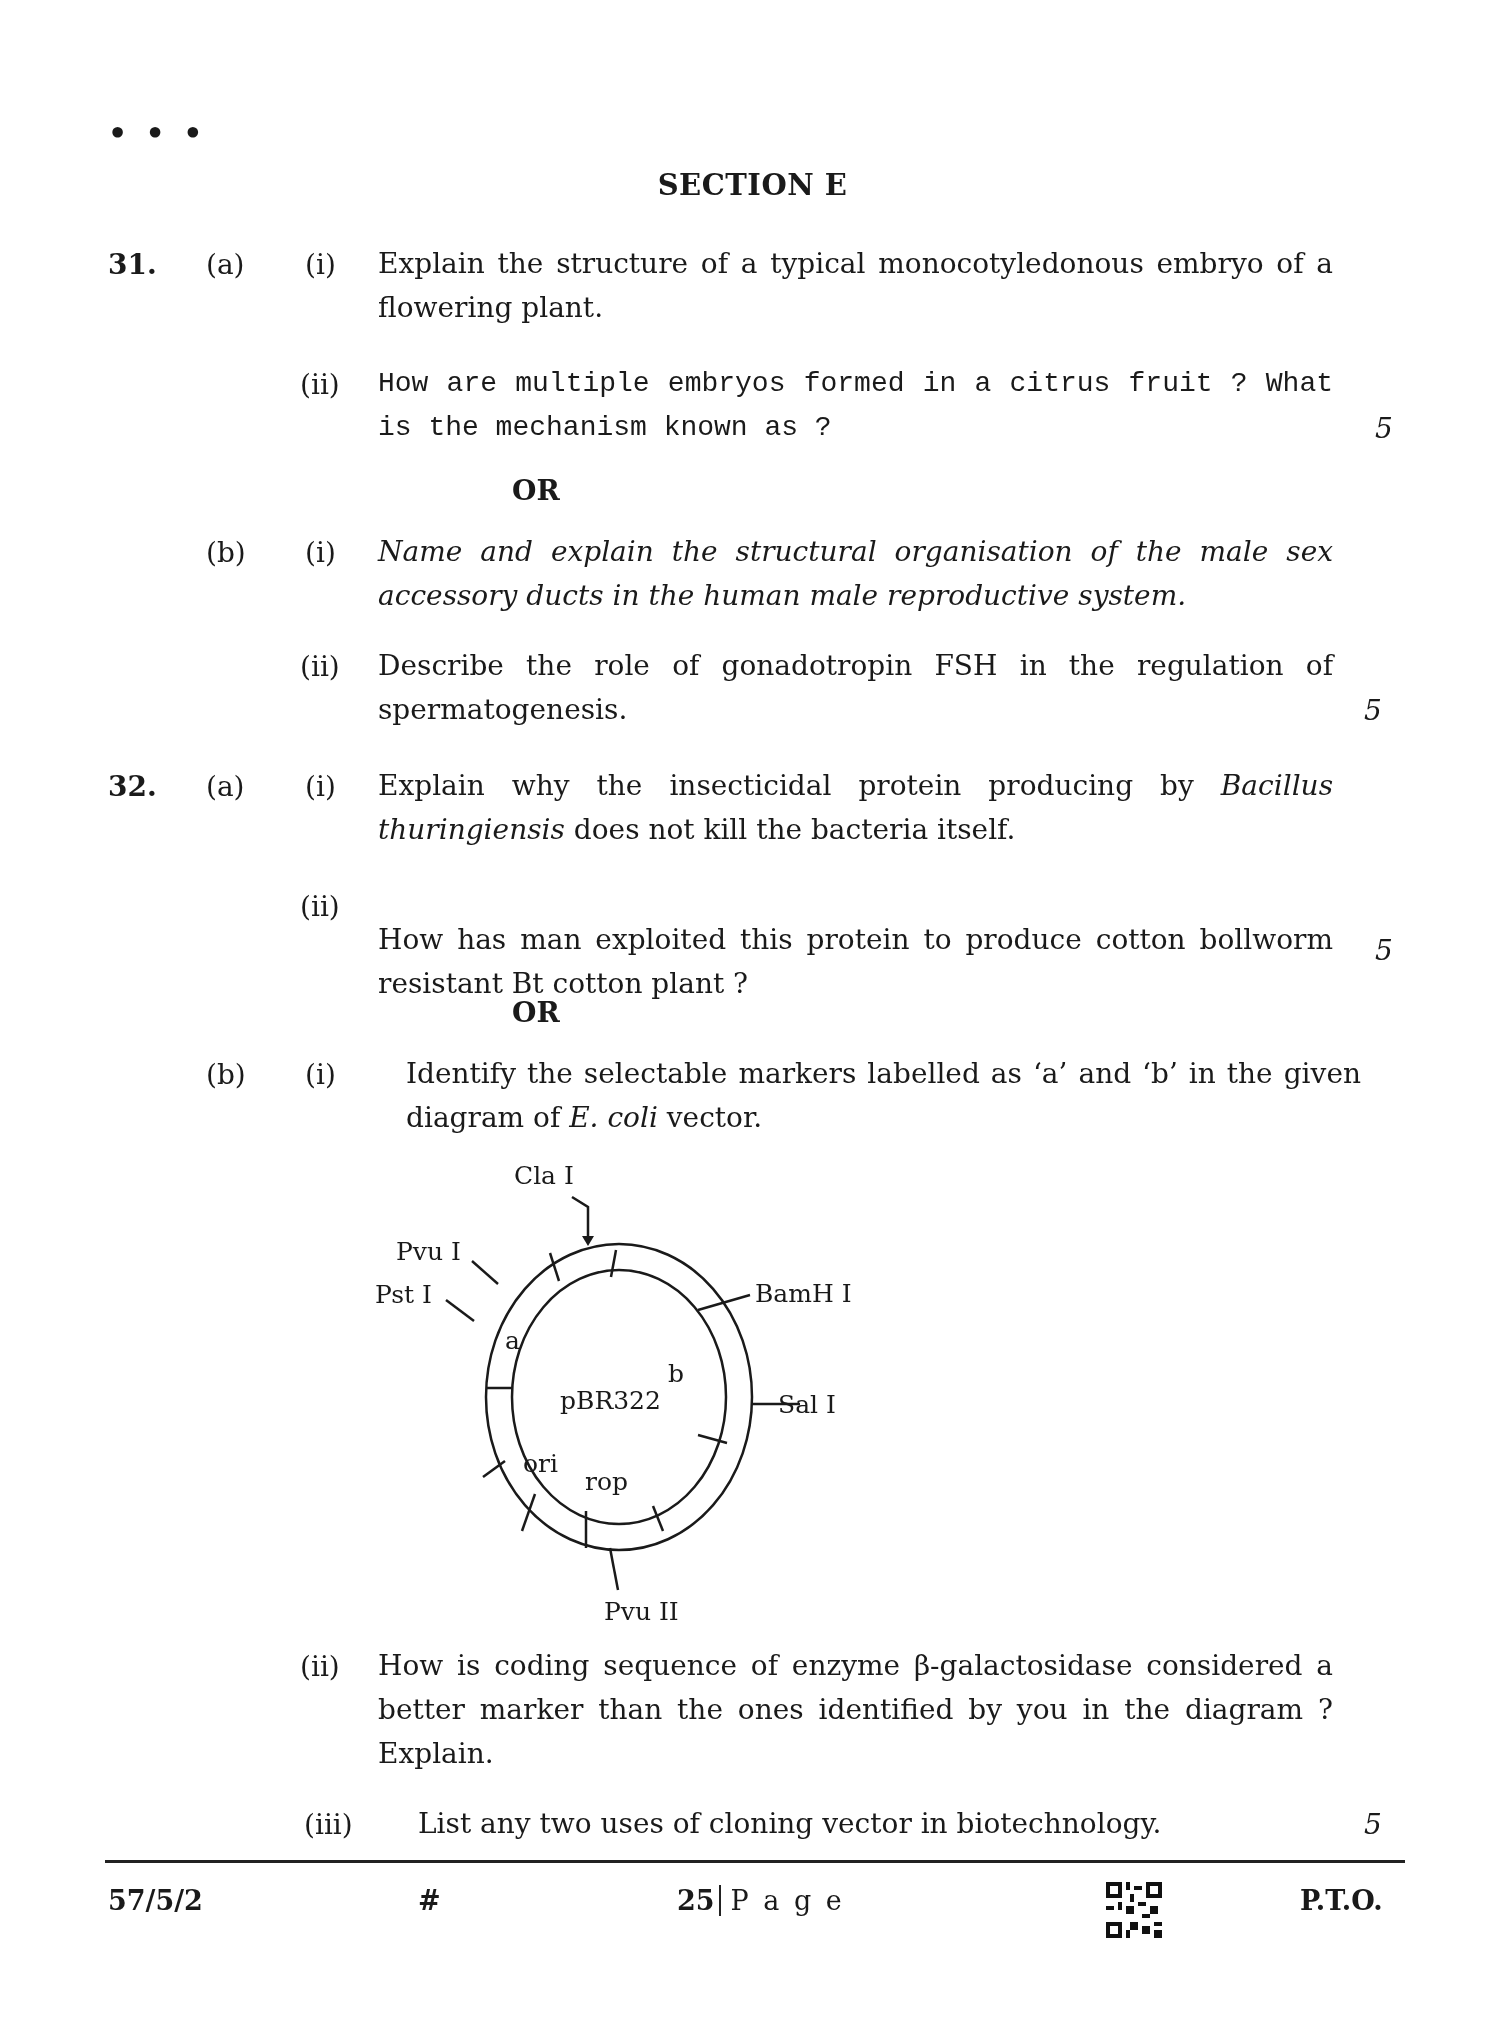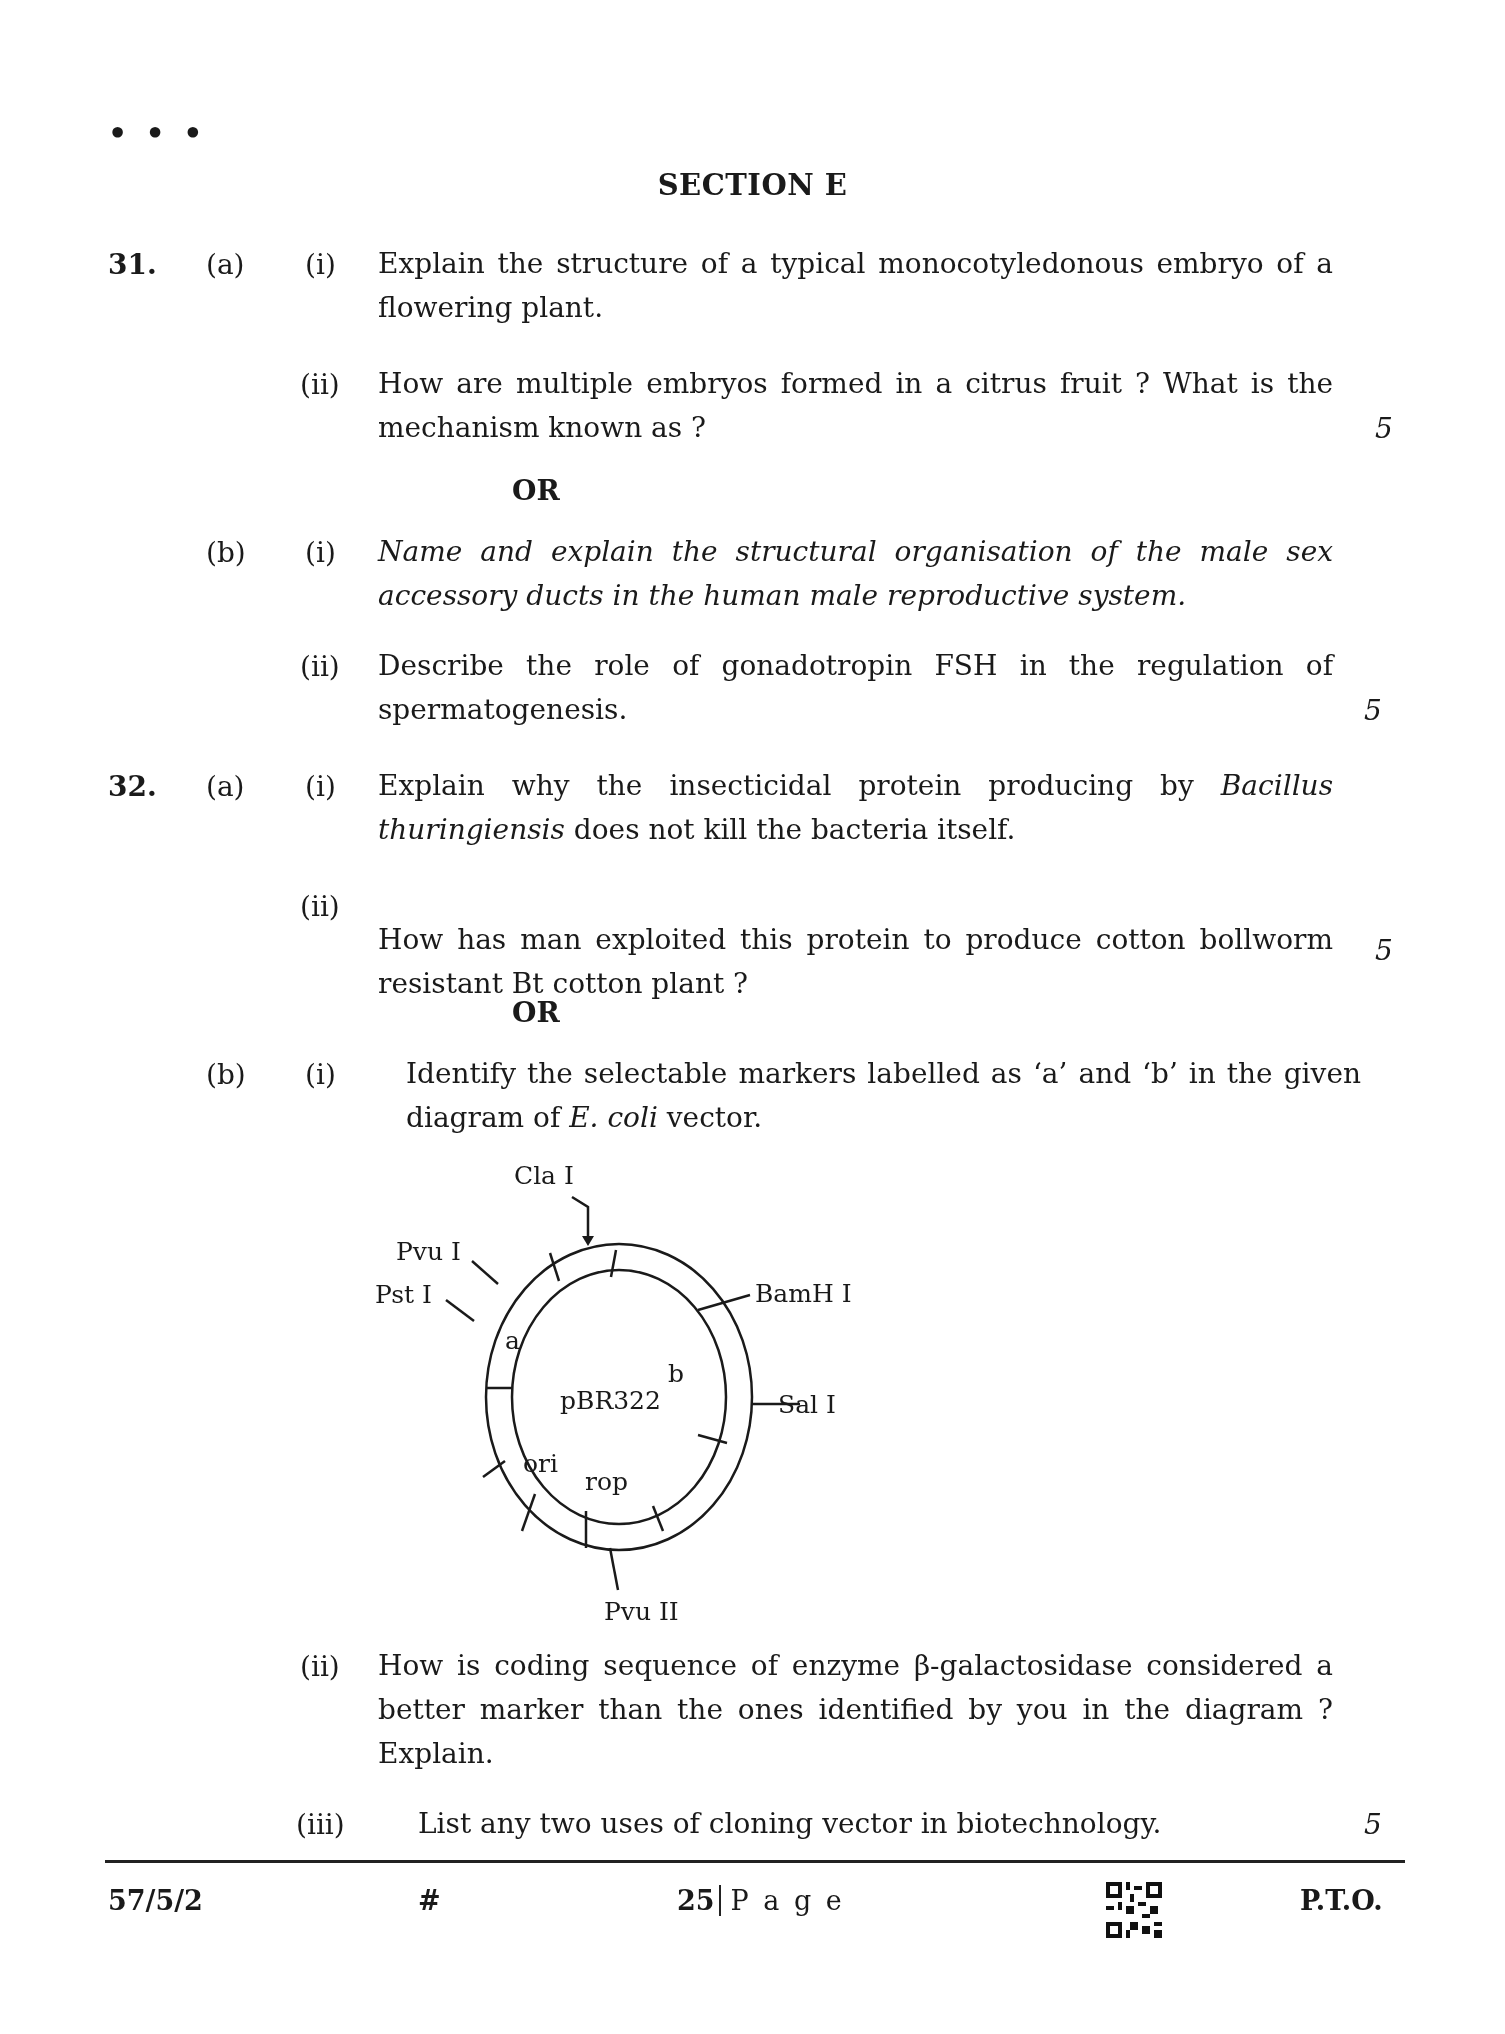--- a/index.html
+++ b/index.html
@@ -29,21 +29,21 @@
 
 <div class="abs dots">• • •</div>
 <div class="abs section-title">SECTION E</div>
 
 <div class="abs qno" style="left:108px;top:248px;">31.</div>
 <div class="abs part" style="left:206px;top:248px;">(a)</div>
 <div class="abs sub" style="left:305px;top:248px;">(i)</div>
 <div class="abs qtext" style="left:378px;top:242px;">Explain the structure of a typical monocotyledonous embryo of a flowering plant.</div>
 
 <div class="abs sub" style="left:300px;top:368px;">(ii)</div>
-<div class="abs qtext" style="left:378px;top:362px;">How are multiple embryos formed in a citrus fruit ? What is the mechanism known as ?</div>
+<div class="abs qtext" style="left:378px;top:362px;font-family:Liberation Mono, monospace;">How are multiple embryos formed in a citrus fruit ? What is the mechanism known as ?</div>
 <div class="abs marks" style="left:1375px;top:412px;">5</div>
 
 <div class="abs or" style="left:512px;top:474px;">OR</div>
 
 <div class="abs part" style="left:206px;top:536px;">(b)</div>
 <div class="abs sub" style="left:305px;top:536px;">(i)</div>
 <div class="abs qtext" style="left:378px;top:530px;font-style:italic;">Name and explain the structural organisation of the male sex accessory ducts in the human male reproductive system.</div>
 
 <div class="abs sub" style="left:300px;top:650px;">(ii)</div>
 <div class="abs qtext" style="left:378px;top:644px;">Describe the role of gonadotropin FSH in the regulation of spermatogenesis.</div>
@@ -98,21 +98,21 @@
     <text x="308" y="232">b</text>
     <text x="200" y="259">pBR322</text>
     <text x="163" y="322">ori</text>
     <text x="225" y="340">rop</text>
   </g>
 </svg>
 
 <div class="abs sub" style="left:300px;top:1650px;">(ii)</div>
 <div class="abs qtext" style="left:378px;top:1644px;">How is coding sequence of enzyme β-galactosidase considered a better marker than the ones identified by you in the diagram ? Explain.</div>
 
-<div class="abs sub" style="left:296px;top:1808px;">(iii)</div>
+<div class="abs sub" style="left:304px;top:1808px;">(iii)</div>
 <div class="abs qtext" style="left:378px;top:1802px;width:800px;margin-left:40px;">List any two uses of cloning vector in biotechnology.</div>
 <div class="abs marks" style="left:1364px;top:1808px;">5</div>
 
 <div class="abs footer-line"></div>
 <div class="abs footer bold" style="left:108px;">57/5/2</div>
 <div class="abs footer bold" style="left:418px;">#</div>
 <div class="abs footer" style="left:677px;"><span class="bold">25</span><span style="border-left:2px solid #222;margin:0 10px 0 4px;"></span><span style="letter-spacing:3px;">P a g e</span></div>
 <svg class="abs qr" viewBox="0 0 14 14">
   <rect width="14" height="14" fill="#fff"></rect>
   <g fill="#111">

